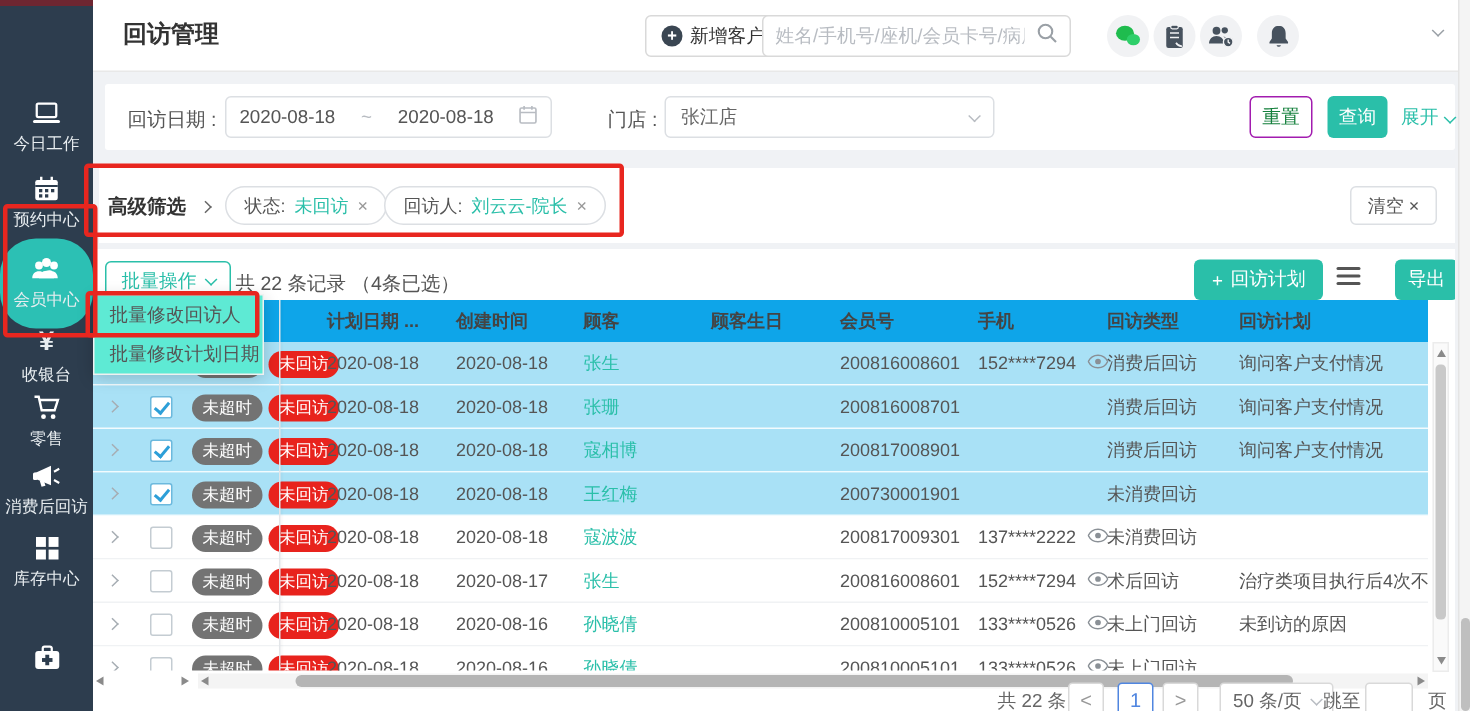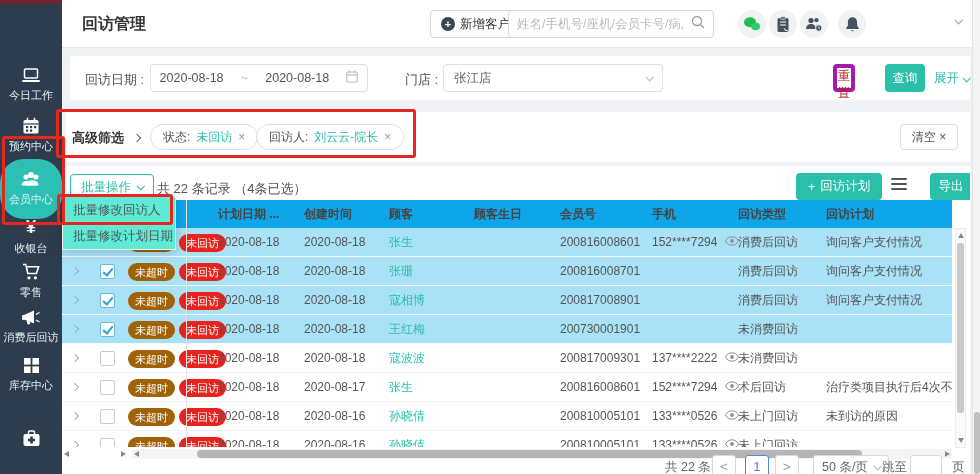--- a/index.html
+++ b/index.html
@@ -42,22 +42,22 @@
   
   .filter-card { position:absolute; left:70px; top:56px; width:900px; height:44px; background:#fff;
                  border-radius:2px; z-index:3; }
   .f-label { position:absolute; top:15px; font-size:13px; color:#555; }
   .date-range { position:absolute; left:80px; top:8px; width:218px; height:28px; border:1px solid #dcdfe3;
                 border-radius:4px; display:flex; align-items:center; justify-content:space-around;
                 font-size:12.5px; color:#555; cursor:pointer; }
   .store-select { position:absolute; left:373px; top:8px; width:220px; height:28px; border:1px solid #dcdfe3;
                   border-radius:4px; display:flex; align-items:center; justify-content:space-between;
                   padding:0 10px; font-size:12.5px; color:#666; cursor:pointer; }
-  .btn-reset { position:absolute; left:763px; top:8px; width:22px; height:28px; background:#fff;
-               border:4px solid #a21caf; border-radius:4px; font-size:12.5px; color:#b91c1c; cursor:pointer; }
+  .btn-reset { position:absolute; left:763px; top:8px; width:42px; height:28px; background:#fff;
+               border:1px solid #a21caf; border-radius:4px; font-size:12.5px; color:#15803d; cursor:pointer; }
   .btn-query { position:absolute; left:815px; top:8px; width:40px; height:28px; background:#2abfa9;
                border:none; border-radius:4px; font-size:12.5px; color:#fff; cursor:pointer; }
   .link-expand { position:absolute; left:864px; top:14px; font-size:12.5px; color:#2abfa9; cursor:pointer;
                  display:flex; align-items:center; gap:4px; }
 
   
   .adv-card { position:absolute; left:66px; top:112px; width:904px; height:50px; background:#fff; z-index:3; }
   .adv-label { position:absolute; left:6px; top:17px; font-size:13px; font-weight:bold; color:#333;
                display:flex; align-items:center; gap:10px; cursor:pointer; }
   .adv-label .chev { color:#666; }
@@ -94,21 +94,21 @@
   .t-cell { position:absolute; top:0; line-height:29px; font-size:12px; color:#555; white-space:nowrap; }
   .t-cell.cust { color:#2abfa9; cursor:pointer; }
   .row-chev { position:absolute; left:10px; top:11px; color:#a6adb3; cursor:pointer; }
   .cb { position:absolute; left:38px; top:7px; width:15px; height:15px; background:#fff;
         border:1px solid #c4ccd2; border-radius:2px; cursor:pointer; }
   .cb.checked { border-color:#6cb9dd; }
   .cb.checked::after { content:""; position:absolute; left:4px; top:1px; width:4px; height:8px;
         border-right:2px solid #2d9fd8; border-bottom:2px solid #2d9fd8; transform:rotate(40deg); }
   .pill { display:inline-block; height:18px; line-height:18px; padding:0 7px; border-radius:10px;
           color:#fff; font-size:11px; margin-right:4px; }
-  .pill.ok { background:#a16207; }
+  .pill.ok { background:#737373; }
   .pill.no { background:#e8231d; }
   .tags-wrap { position:absolute; left:66px; top:5px; }
   .eye { display:inline-block; vertical-align:middle; margin-left:8px; cursor:pointer; }
   .fixed-divider { position:absolute; left:124px; top:34px; width:1px; height:247px; background:#e3e6e9;
                    box-shadow:1px 0 2px rgba(0,0,0,.06); }
 
   
   .v-scroll { position:absolute; left:893px; top:62px; width:11px; height:220px; background:#fafafa;
               border:1px solid #ececec; }
   .v-thumb { position:absolute; left:1px; top:14px; width:7px; height:170px; background:#c9c9c9; border-radius:3px; }

